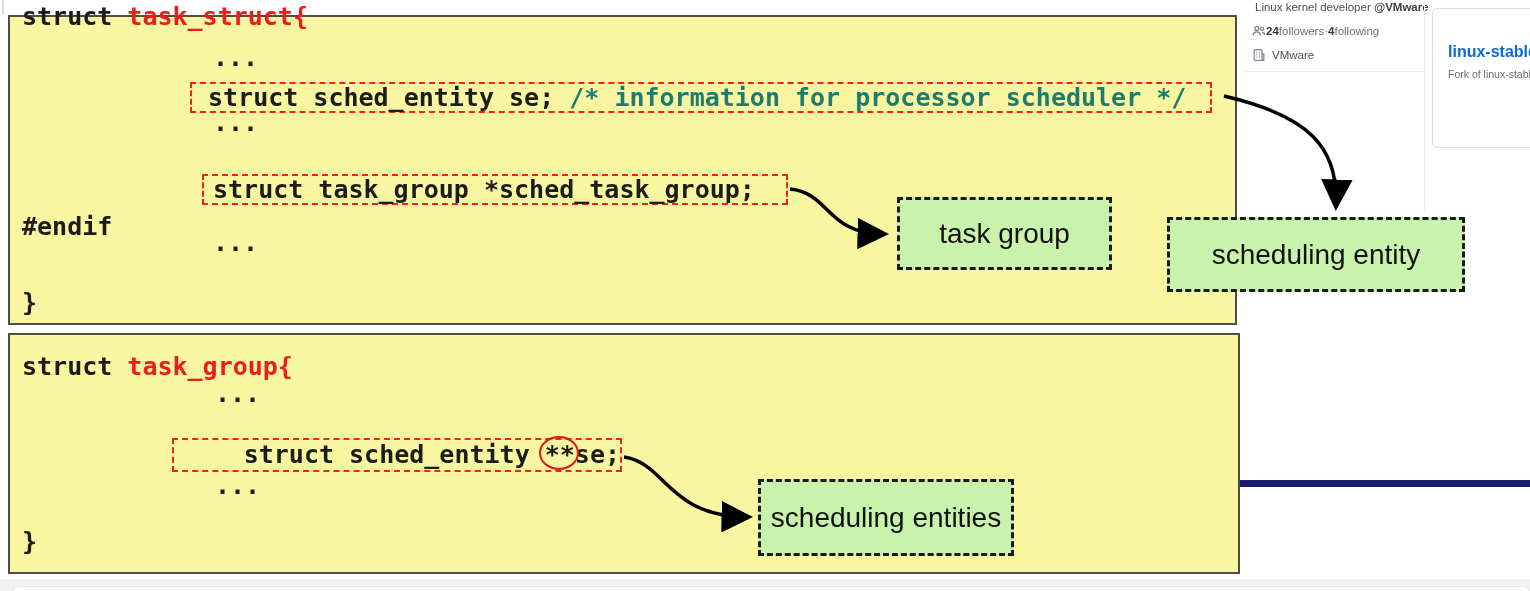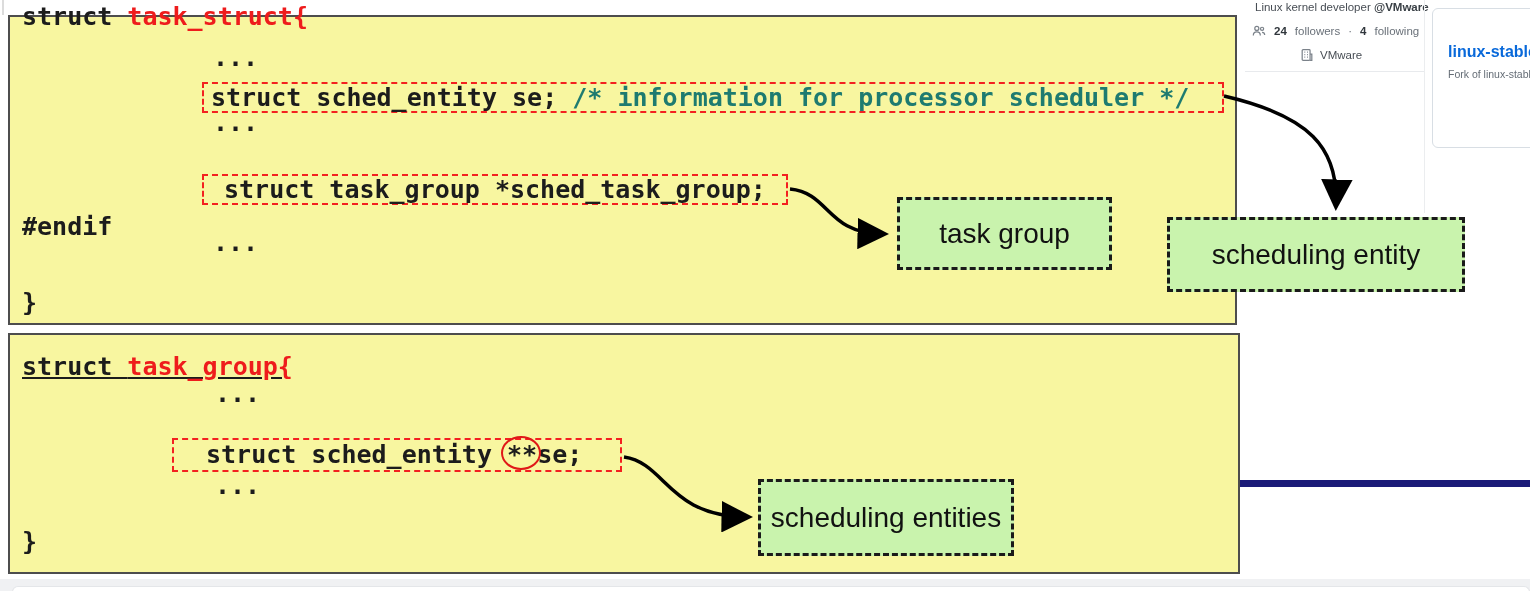--- a/index.html
+++ b/index.html
@@ -91,25 +91,25 @@
   
   .gh-text { font-family: "Liberation Sans", sans-serif; }
   #gh-bio {
     position: absolute; left: 1255px; top: 1px;
     font-size: 11.5px; color: #474d54;
   }
   #gh-bio b { color: #3a4046; font-weight: 700; }
   #gh-follow-row {
     position: absolute; left: 1252px; top: 24px;
     font-size: 11.5px; color: #6a7179;
-    display: flex; align-items: center; gap: 8px;
+    display: flex; align-items: center; gap: 0;
   }
   #gh-follow-row .cnt { color: #30363c; font-weight: 700; }
   #gh-org-row {
-    position: absolute; left: 1300px; top: 48px;
+    position: absolute; left: 1252px; top: 48px;
     font-size: 11.5px; color: #474d54;
     display: flex; align-items: center; gap: 6px;
   }
   .gh-icon { width: 14px; height: 14px; fill: none; stroke: #7b828a; stroke-width: 1.4; }
   #gh-h-divider {
     position: absolute; left: 1245px; top: 71px;
     width: 179px; height: 1px; background: #e8eaed;
   }
   #gh-v-divider {
     position: absolute; left: 1424px; top: 0px;
@@ -157,41 +157,41 @@
 <div id="screen">
 
   <div id="left-edge-divider"></div>
 
   <div id="task-struct-box" class="code-box"></div>
 
   <div class="code-line" style="left:22px; top:2px;"><span>struct </span><span class="kw-red">task_struct{</span></div>
 
   <div class="code-line" style="left:213px; top:43px;">...</div>
 
-  <div class="red-dash-box" style="left:202px; top:82px; width:1022px; height:31px; line-height:27px; padding-left:7px;"><span>struct sched_entity se; </span><span class="comment">/* information for processor scheduler */</span></div>
+  <div class="red-dash-box" style="left:190px; top:82px; width:1022px; height:31px; line-height:27px; padding-left:16px;"><span>struct sched_entity se; </span><span class="comment">/* information for processor scheduler */</span></div>
 
   <div class="code-line" style="left:213px; top:108px;">...</div>
 
 
-  <div class="red-dash-box" style="left:202px; top:174px; width:586px; height:31px; line-height:27px; padding-left:20px;"><span>struct task_group *sched_task_group;</span></div>
+  <div class="red-dash-box" style="left:202px; top:174px; width:586px; height:31px; line-height:27px; padding-left:9px;"><span>struct task_group *sched_task_group;</span></div>
 
   <div class="code-line" style="left:22px; top:212px;">#endif</div>
 
   <div class="code-line" style="left:213px; top:228px;">...</div>
 
   <div class="code-line" style="left:22px; top:288px;">}</div>
 
   <div id="task-group-box" class="code-box"></div>
 
-  <div class="code-line" style="left:22px; top:352px;text-decoration:underline;"><span>struct </span><span class="kw-red">task_group{</span></div>
+  <div class="code-line" style="left:22px; top:352px;"><span>struct </span><span class="kw-red">task_group{</span></div>
 
   <div class="code-line" style="left:215px; top:379px;">...</div>
 
 
-  <div class="red-dash-box" style="left:172px; top:438px; width:450px; height:34px; line-height:30px; padding-left:32px;"><span>struct sched_entity </span><span class="circled">**</span><span>se;</span></div>
+  <div class="red-dash-box" style="left:172px; top:438px; width:450px; height:34px; line-height:30px; padding-left:32px;text-align:right;"><span>struct sched_entity </span><span class="circled">**</span><span>se;</span></div>
 
   <div class="code-line" style="left:215px; top:471px;">...</div>
 
   <div class="code-line" style="left:22px; top:527px;">}</div>
 
   <div id="label-task-group" class="green-label">task group</div>
   <div id="label-scheduling-entity" class="green-label">scheduling entity</div>
   <div id="label-scheduling-entities" class="green-label">scheduling entities</div>
 
   <svg id="arrow-layer" viewBox="0 0 1530 591">

